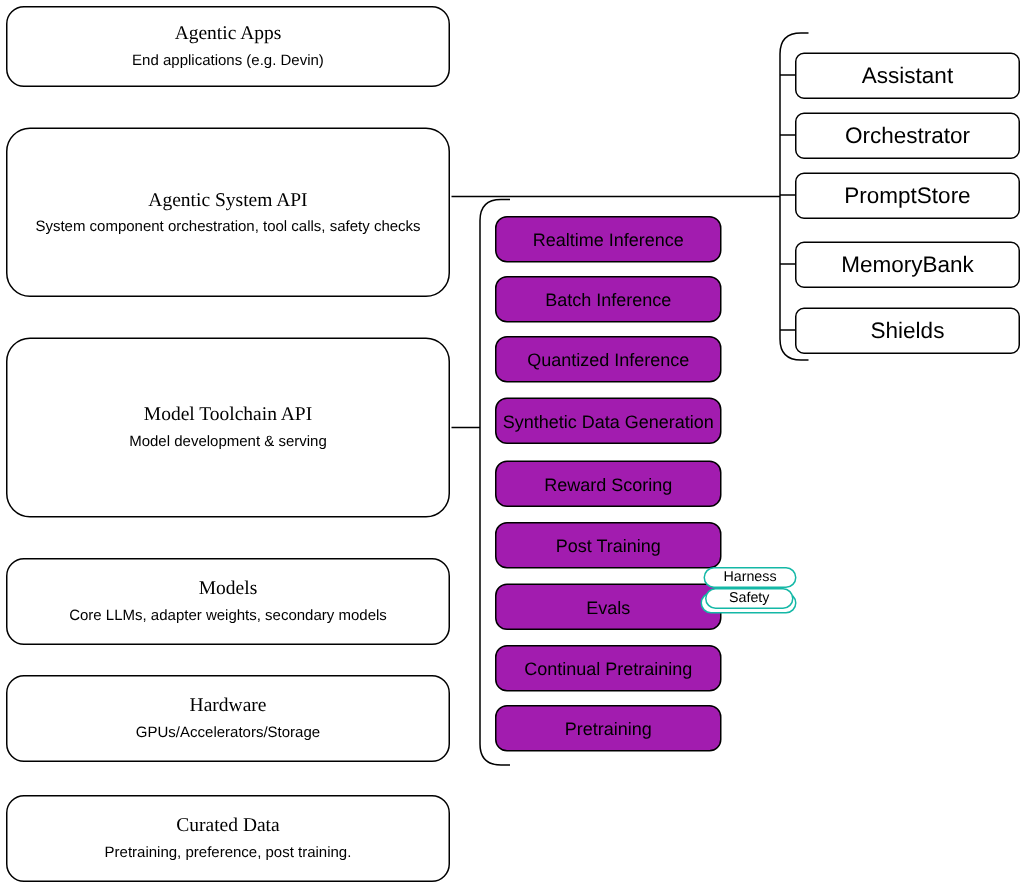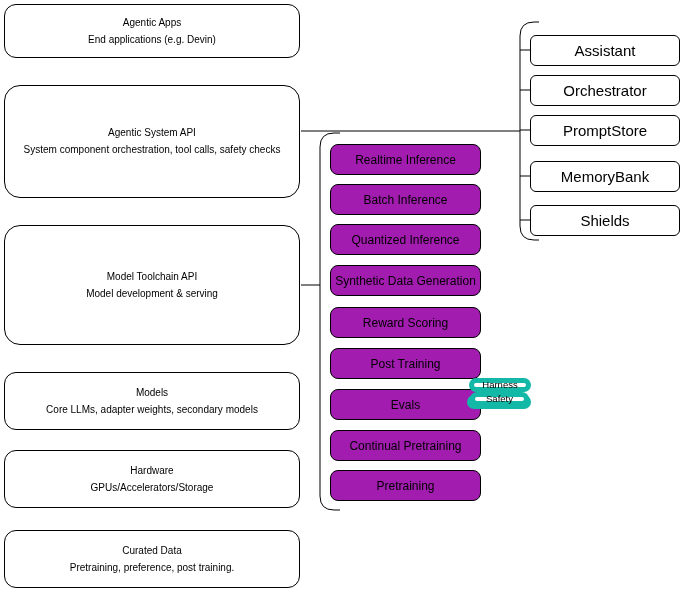--- a/index.html
+++ b/index.html
@@ -8,35 +8,35 @@
     font-family:"Liberation Sans", sans-serif; color:#000000; overflow:hidden;
   }
   .connectors { position:absolute; left:0; top:0; width:682px; height:591px; pointer-events:none; }
   .lbox {
     position:absolute; left:4px; width:296px; box-sizing:border-box;
     border:1px solid #000; border-radius:12px; background:#fff;
     display:flex; flex-direction:column; align-items:center; justify-content:center;
     gap:6px; text-align:center; padding:4px 8px;
   }
   .lbox.big { border-radius:16px; }
-  .lbox .title { font-size:10px; line-height:1.1; }
+  .lbox .title { font-size:13px; line-height:1.1;font-family:Liberation Serif, serif; }
   .lbox .subtitle { font-size:10px; line-height:1.15; }
   .mbox {
     position:absolute; left:330px; width:151px; height:31px; box-sizing:border-box;
     border:1px solid #000; border-radius:8px; background:#a21caf;
     display:flex; align-items:center; justify-content:center; font-size:12px;
   }
   .rbox {
     position:absolute; left:530px; width:150px; height:31px; box-sizing:border-box;
     border:1px solid #000; border-radius:6px; background:#fff;
     display:flex; align-items:center; justify-content:center; font-size:15px;
   }
   .pill {
     position:absolute; box-sizing:border-box; height:14px;
-    border:5px solid #14b8a6; border-radius:999px; background:#fff;
+    border:1px solid #14b8a6; border-radius:999px; background:#fff;
     display:flex; align-items:center; justify-content:center; font-size:9.5px; line-height:1;
   }
 </style>
 </head>
 <body>
 
 <div class="canvas">
 
   <svg class="connectors" viewBox="0 0 682 591" xmlns="http://www.w3.org/2000/svg" fill="none" stroke="#000" stroke-width="1">
     <line x1="301" y1="131" x2="520" y2="131"></line>

